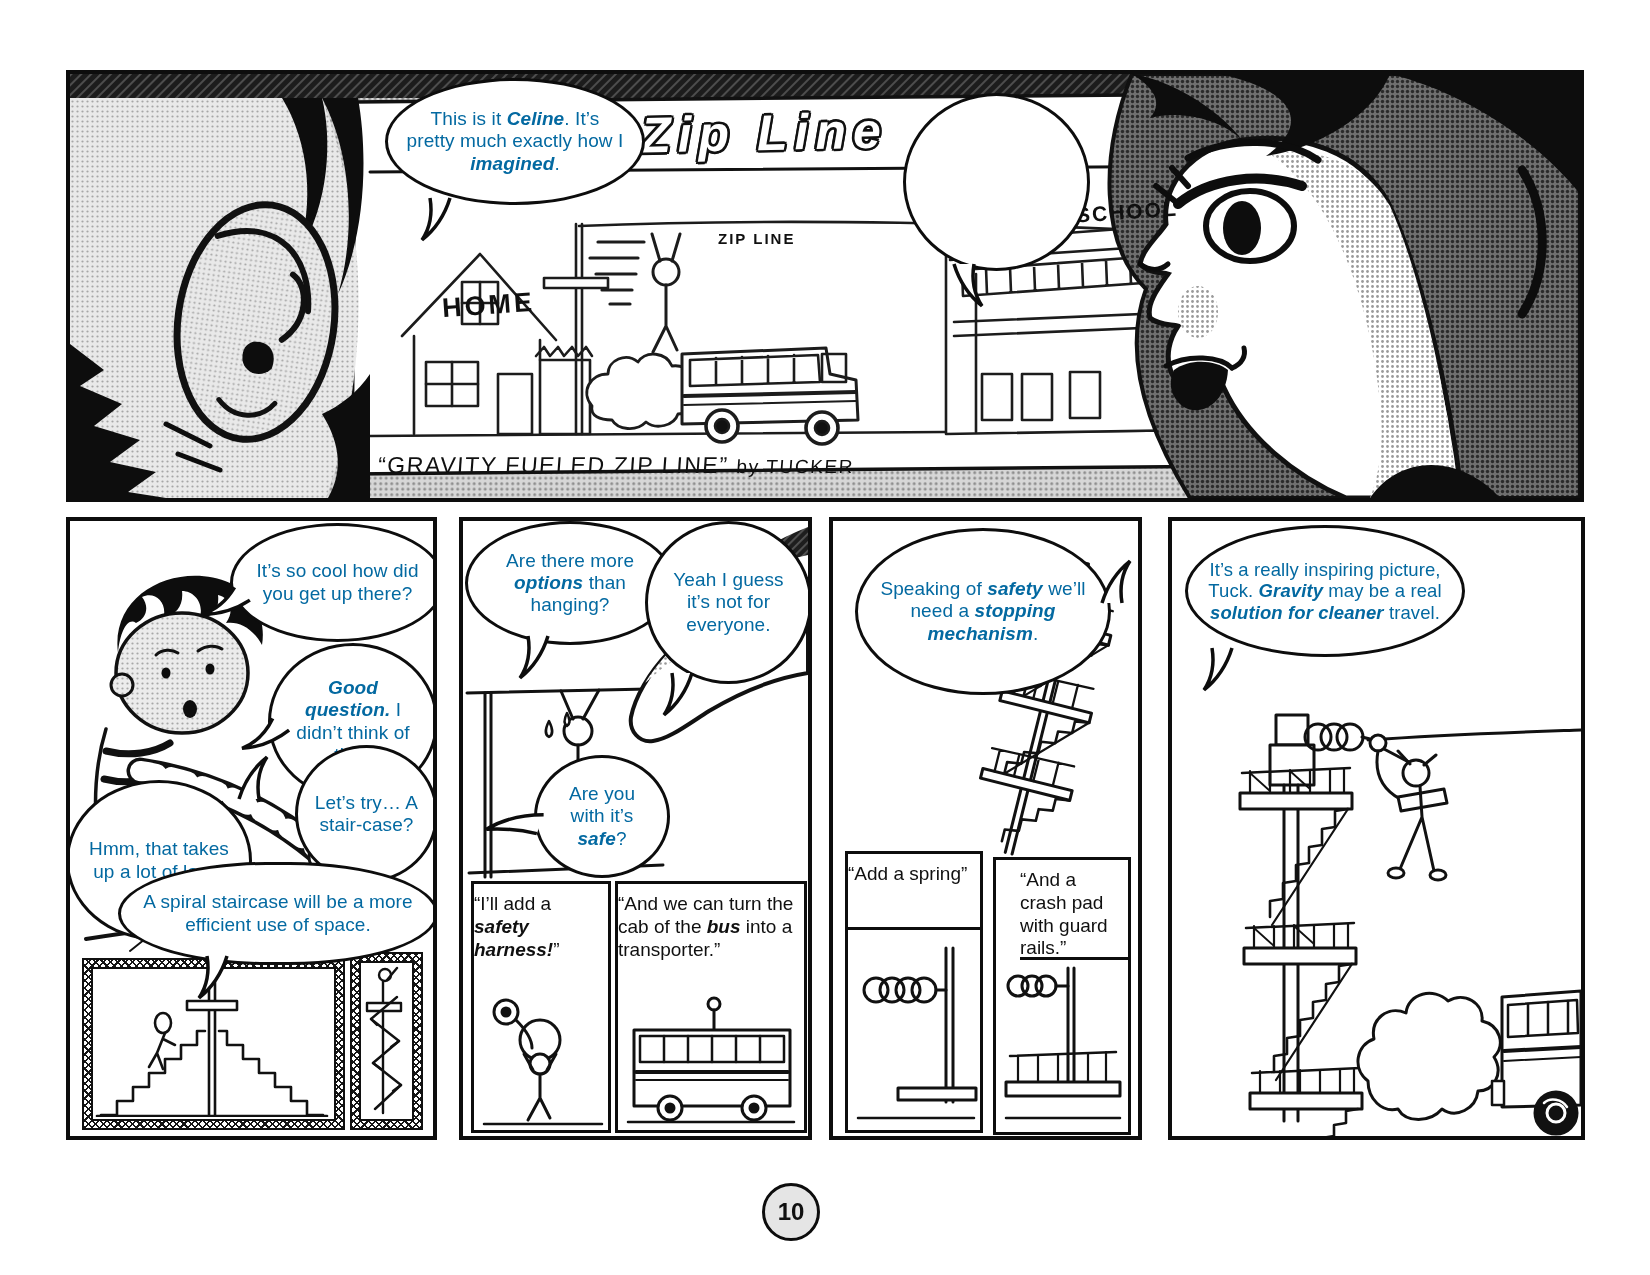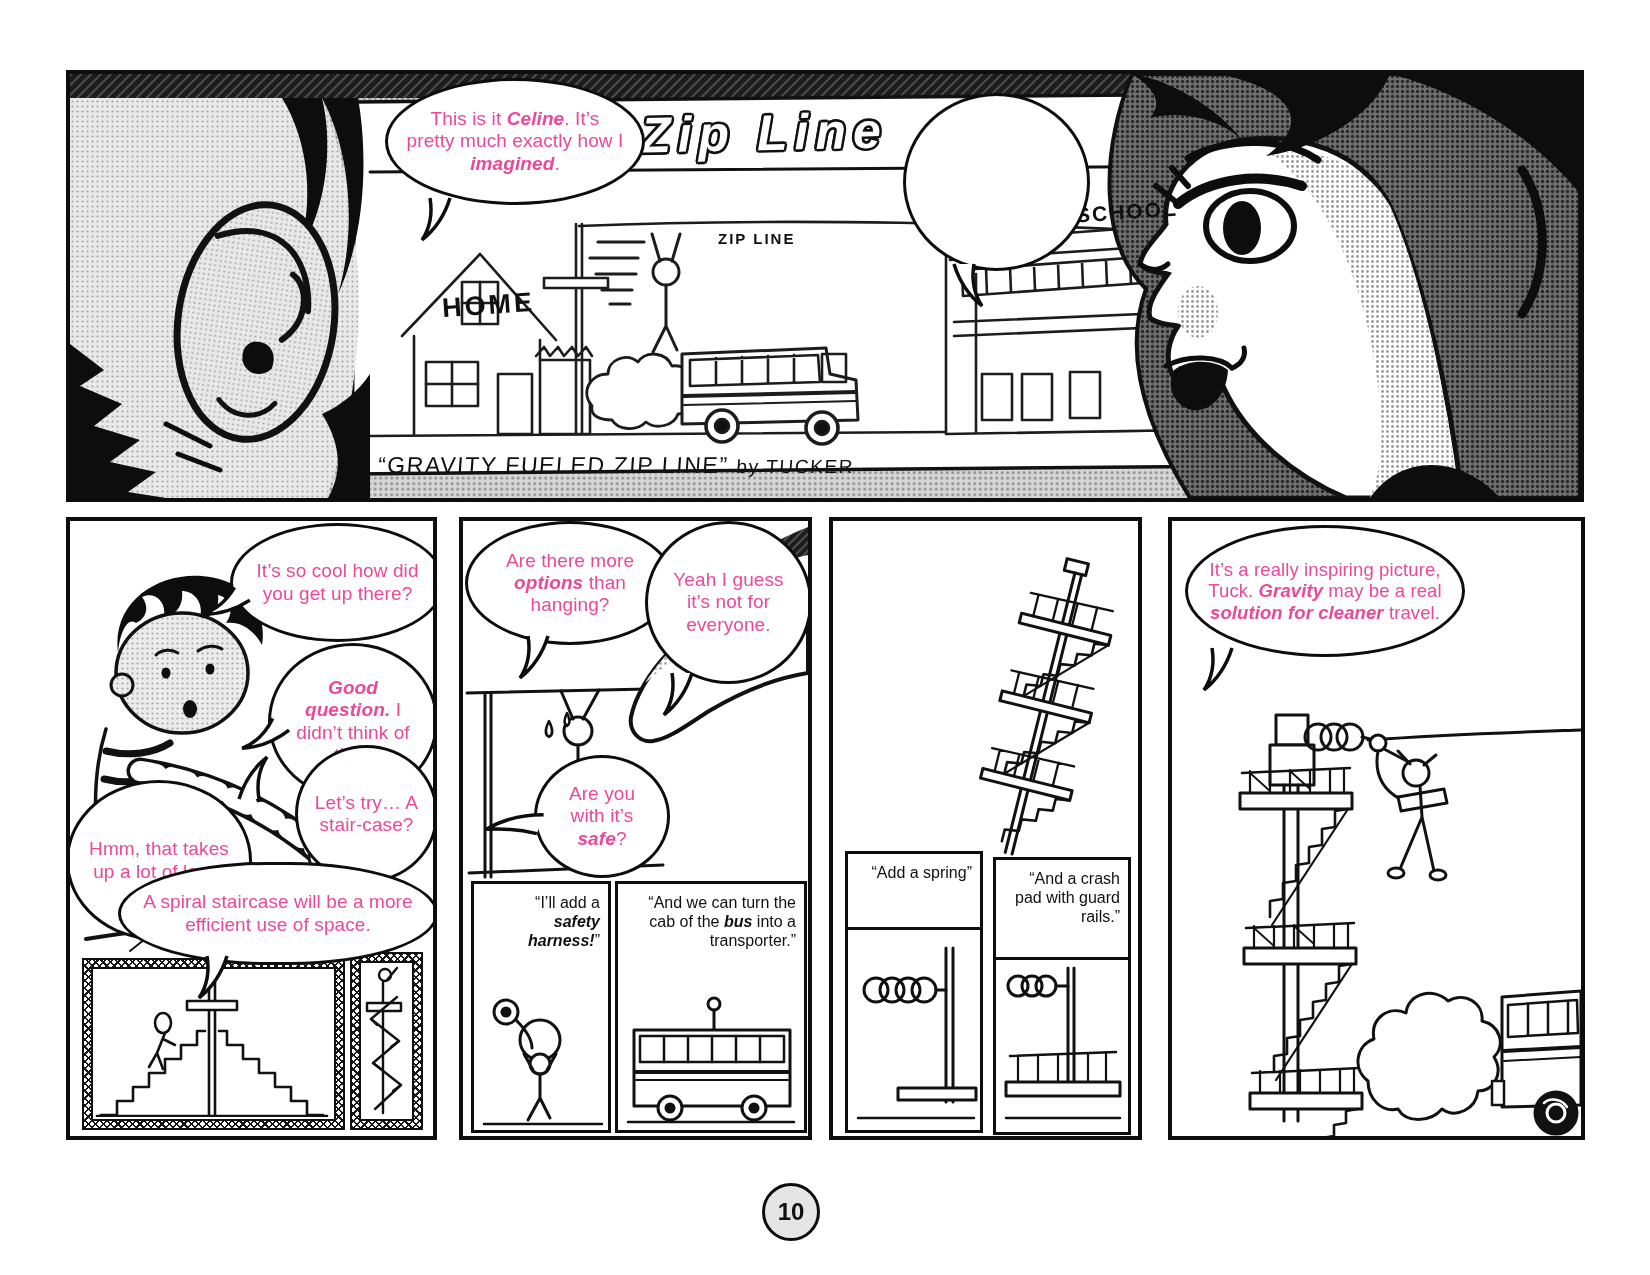--- a/index.html
+++ b/index.html
@@ -1,24 +1,24 @@
 <!DOCTYPE html>
 <html><head>
 <meta charset="utf-8">
 <style>
   html,body{margin:0;padding:0;background:#ffffff;}
   body{width:1650px;height:1275px;position:relative;font-family:"Liberation Sans",sans-serif;color:#101010;overflow:hidden;}
   .panel{position:absolute;background:#fff;border:4px solid #0d0d0d;box-sizing:border-box;overflow:hidden;}
   .art{position:absolute;left:0;top:0;}
   .bubble{position:absolute;background:#fff;border:3.5px solid #0d0d0d;border-radius:50%;display:flex;align-items:center;justify-content:center;text-align:center;box-sizing:border-box;z-index:5;padding:12px 16px;}
-  .bt{margin:0;font-size:19px;line-height:1.16;letter-spacing:.1px;color:#ec4899;}
+  .bt{margin:0;font-size:19px;line-height:1.16;letter-spacing:.1px;color:#0369a1;}
   .em{font-weight:700;font-style:italic;}
   .tail{position:absolute;z-index:6;overflow:visible;}
   .capbox{position:absolute;background:#fff;border:3px solid #0d0d0d;box-sizing:border-box;z-index:4;overflow:hidden;}
-  .cap{font-size:16px;line-height:1.2;text-align:right;padding:9px 8px 2px 15px;}
+  .cap{font-size:19px;line-height:1.2;text-align:left;padding:9px 8px 2px 0;}
   .capline{border-bottom:3px solid #0d0d0d;}
   .hframe{position:absolute;border:2.5px solid #101010;box-sizing:border-box;padding:7px;z-index:3;
           background:repeating-linear-gradient(45deg,#161616 0 1.6px,rgba(0,0,0,0) 1.6px 5.2px),
                      repeating-linear-gradient(-45deg,#161616 0 1.6px,rgba(0,0,0,0) 1.6px 5.2px),#fff;}
   .hinner{width:100%;height:100%;background:#fff;border:2.5px solid #101010;box-sizing:border-box;position:relative;overflow:hidden;}
   .hlabel{position:absolute;z-index:3;font-weight:700;white-space:nowrap;}
   .ziptitle{position:absolute;z-index:3;font-size:50px;font-style:italic;font-weight:700;letter-spacing:7px;color:#fff;transform:rotate(-1.2deg);white-space:nowrap;
             text-shadow:-2px -2px 0 #111,2px -2px 0 #111,-2px 2px 0 #111,2px 2px 0 #111,0 -2.6px 0 #111,0 2.6px 0 #111,-2.6px 0 0 #111,2.6px 0 0 #111;}
   .drawcap{position:absolute;z-index:3;font-size:23px;letter-spacing:1.6px;font-weight:400;transform:skew(-4deg);white-space:nowrap;}
   .pageno{position:absolute;left:762px;top:1183px;width:52px;height:52px;border:3.5px solid #0d0d0d;border-radius:50%;display:flex;align-items:center;justify-content:center;font-size:24px;font-weight:700;background:#e5e5e5;}
@@ -365,36 +365,42 @@
           <circle cx="74" cy="58" r="12"></circle>
         <path d="M86,58 L96,58"></path>
         <path d="M96,16 L96,170 M103,16 L103,170"></path>
         <rect x="48" y="156" width="78" height="12" fill="#fff"></rect>
         <path d="M8,186 L124,186" stroke-width="2.5"></path>
       </g>
     </svg>
   </div>
 
   <div class="capbox" style="left:160px;top:336px;width:138px;height:278px;">
-    <div class="cap capline" style="height:86px;">“And a crash pad with guard rails.”</div>
+    <div class="cap capline" style="height:86px;margin-left:24px;">“And a crash pad with guard rails.”</div>
     <svg style="position:absolute;left:2px;bottom:2px;" width="130" height="172" viewBox="0 0 130 172">
       <g stroke="#111" fill="none" stroke-width="3" stroke-linecap="round" stroke-linejoin="round">
         <circle cx="20" cy="28" r="10"></circle>
           <circle cx="34" cy="28" r="10"></circle>
           <circle cx="48" cy="28" r="10"></circle>
         <path d="M58,28 L70,28"></path>
         <path d="M70,10 L70,124 M76,10 L76,124"></path>
         <path d="M12,98 L118,94" stroke-width="2.5"></path>
         <path d="M20,98 L20,124 M40,97 L40,124 M60,96 L60,124 M90,95 L90,124 M108,94 L108,124" stroke-width="2.2"></path>
         <rect x="8" y="124" width="114" height="14" fill="#fff"></rect>
         <path d="M8,160 L122,160" stroke-width="2.5"></path>
       </g>
     </svg>
   </div>
 
+  <div class="bubble" style="left:22px;top:7px;width:256px;height:167px;padding:14px 20px;">
+    <p class="bt"><span>Speaking of </span><span class="em">safety</span><span> we’ll need a </span><span class="em">stopping mechanism</span><span>.</span></p>
+    <svg class="tail" width="44" height="48" style="right:-30px;top:26px;transform:scaleY(-1);">
+        <path d="M8,2 Q16,28 36,44 Q24,26 28,2" fill="#fff" stroke="#0d0d0d" stroke-width="3.5"></path>
+      </svg>
+  </div>
 </div>
 
 <div class="panel" style="left:1168px;top:517px;width:417px;height:623px;">
   <svg class="art" width="409" height="615" viewBox="0 0 409 615">
     <g stroke="#111" fill="none" stroke-width="3" stroke-linecap="round" stroke-linejoin="round">
       <path d="M196,219 C280,213 350,211 409,209"></path>
       <rect x="104" y="194" width="32" height="30" fill="#fff"></rect>
       <rect x="98" y="224" width="44" height="40" fill="#fff"></rect>
       <path d="M112,264 L112,600 M126,264 L126,600"></path>
       <circle cx="146" cy="216" r="13"></circle>

